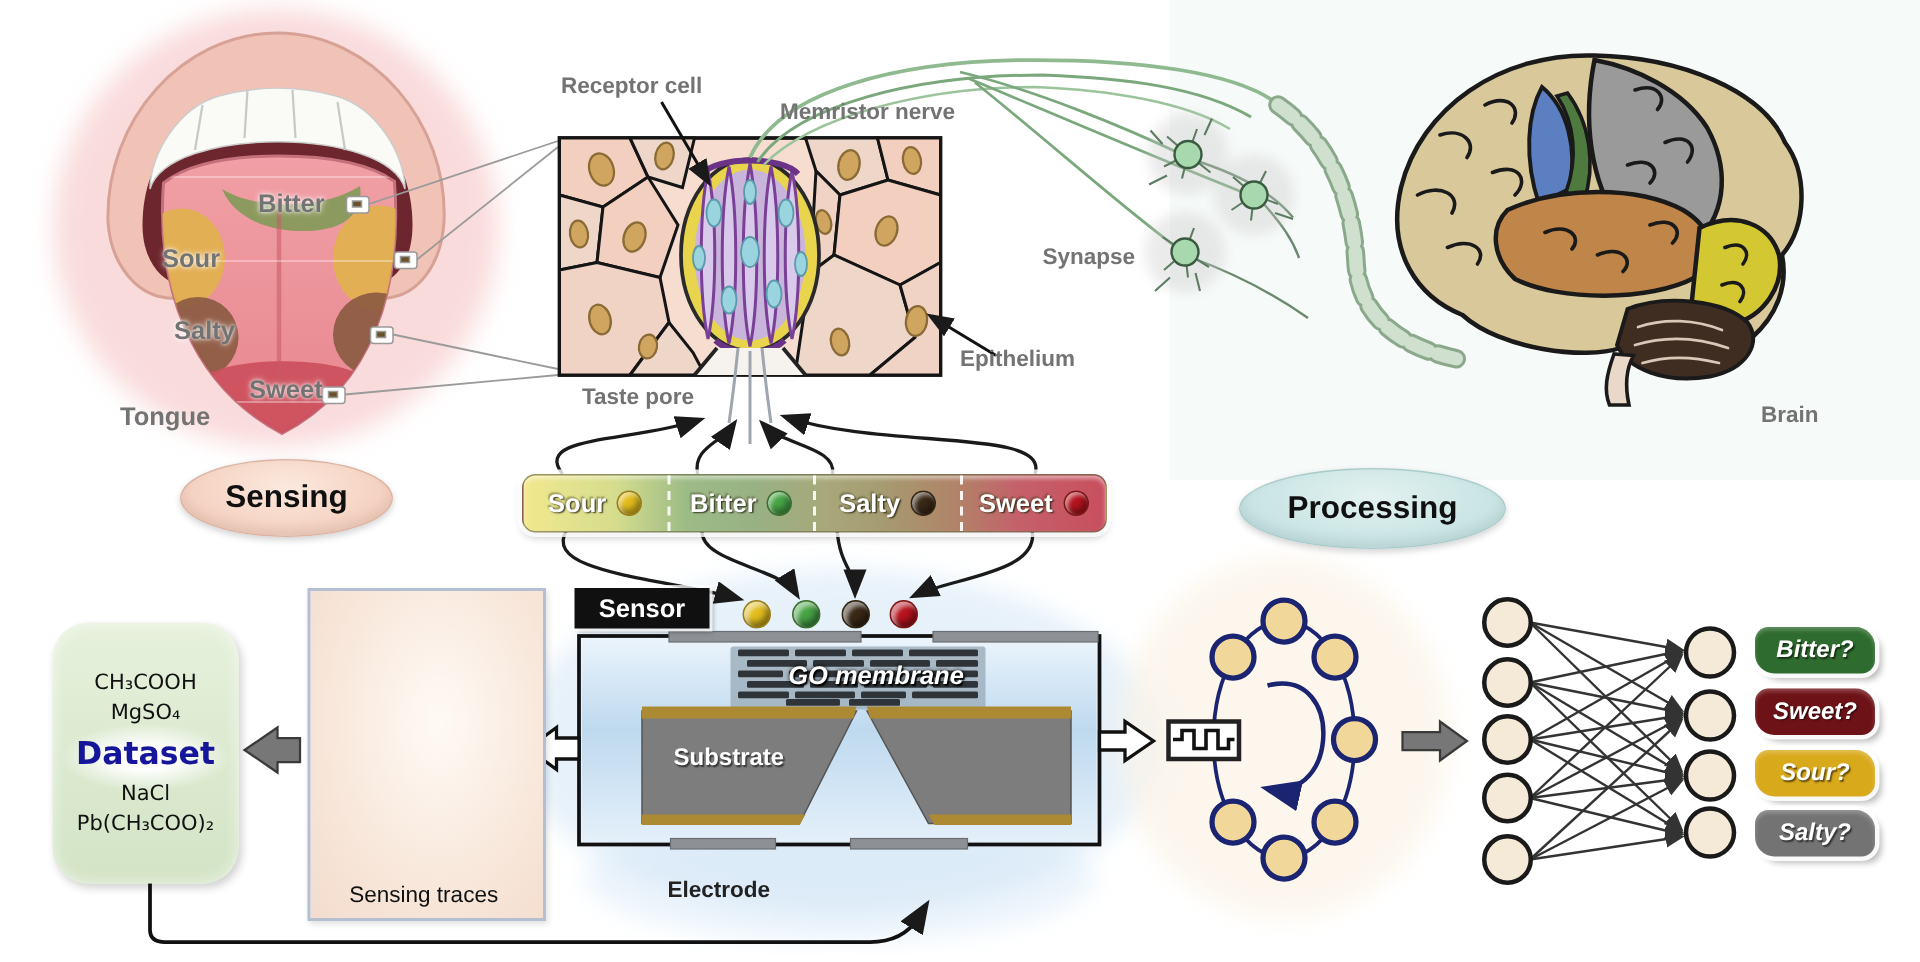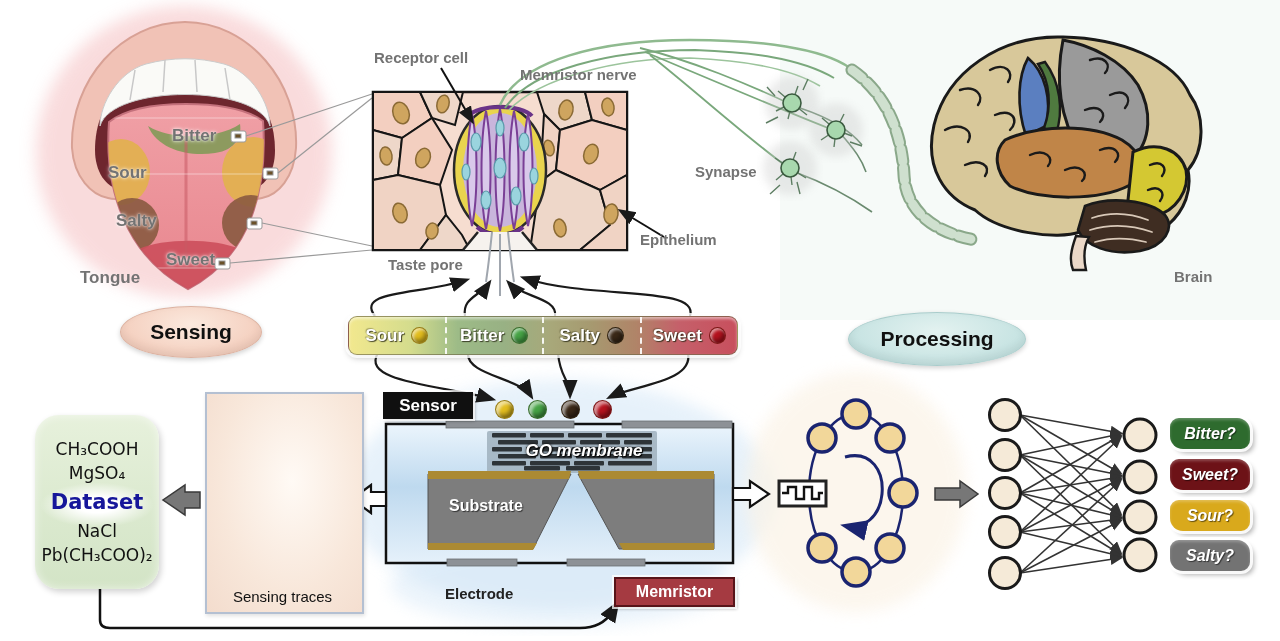--- a/index.html
+++ b/index.html
@@ -37,21 +37,21 @@
   .devlbl{position:absolute;color:#fff;font-weight:bold;z-index:5;margin-left:12px;}
   .go{left:488px;top:441px;width:168px;text-align:center;font-size:17px;font-style:italic;
       text-shadow:1px 1px 1px #000,0 0 3px #000;}
   .substrate{left:437px;top:497px;font-size:16px;text-shadow:1px 1px 1px rgba(0,0,0,.6);}
   .electrode{position:absolute;left:445px;top:569px;font-size:15px;font-weight:bold;color:#222;z-index:5;margin-top:16px;}
   .datasetbox{position:absolute;left:35px;top:415px;width:124px;height:174px;z-index:4;
       background:linear-gradient(180deg,#e7f1dc 0%,#dcead0 50%,#d3e4c6 100%);
       border-radius:24px;box-shadow:2px 3px 6px rgba(0,0,0,.18), inset 0 0 10px rgba(255,255,255,.6);
       display:flex;flex-direction:column;align-items:center;justify-content:center;gap:4px;
       font-family:"DejaVu Sans",sans-serif;}
-  .datasetbox .chem{font-size:17px;color:#111;z-index:2;}
+  .datasetbox .chem{font-size:14px;color:#111;z-index:2;}
   .datasetbox .title{font-size:21px;font-weight:bold;color:#16169a;z-index:2;margin:3px 0;}
   .ds-glow{position:absolute;left:6px;top:68px;width:112px;height:44px;z-index:1;
       background:radial-gradient(ellipse at center, #ffffff 25%, rgba(255,255,255,0) 72%);}
   .tracesbox{position:absolute;left:205px;top:392px;width:155px;height:218px;z-index:3;
       border:2px solid #b4c0d2;background:radial-gradient(ellipse at 55% 40%, #fffaf5 0%, #f8e7da 60%, #f3dccd 100%);
       box-shadow:1px 2px 4px rgba(0,0,0,.12);}
   .traceslbl{position:absolute;left:205px;top:588px;width:155px;text-align:center;font-size:15px;
       font-weight:normal;color:#111;z-index:5;}
   .badge{position:absolute;left:1170px;width:80px;height:31px;display:flex;align-items:center;
       justify-content:center;color:#fff;font-weight:bold;font-style:italic;font-size:16px;z-index:5;
@@ -381,21 +381,21 @@
 <div class="lbl anat" style="left:374px;top:49px;">Receptor cell</div>
 <div class="lbl anat" style="left:520px;top:66px;">Memristor nerve</div>
 <div class="lbl anat" style="left:388px;top:256px;">Taste pore</div>
 <div class="lbl anat" style="left:640px;top:231px;">Epithelium</div>
 <div class="lbl anat" style="left:695px;top:163px;">Synapse</div>
 <div class="lbl anat" style="left:1126px;top:268px;margin-left:48px;">Brain</div>
 
 <div class="oval sensing" style="left:120px;top:306px;width:140px;height:50px;">
   <span>Sensing</span>
 </div>
-<div class="oval processing" style="left:848px;top:312px;width:176px;height:52px;">
+<div class="oval processing" style="left:826px;top:312px;width:176px;height:52px;">
   <span>Processing</span>
 </div>
 
 <div class="tastebar">
   <div class="tseg">
     <span class="txt">Sour</span>
     <span class="ball" style="background-color: rgb(226, 189, 30);"></span>
   </div>
   <div class="tseg">
     <span class="txt">Bitter</span>
@@ -413,21 +413,20 @@
 
 <div class="sensordot" style="left: 495px; top: 400px; background-color: rgb(226, 189, 30);"></div>
 <div class="sensordot" style="left: 528px; top: 400px; background-color: rgb(70, 163, 69);"></div>
 <div class="sensordot" style="left: 561px; top: 400px; background-color: rgb(58, 40, 23);"></div>
 <div class="sensordot" style="left: 593px; top: 400px; background-color: rgb(181, 19, 31);"></div>
 
 <div class="tag sensor">Sensor</div>
 <div class="lbl devlbl go">GO membrane</div>
 <div class="lbl devlbl substrate">Substrate</div>
 <div class="electrode">Electrode</div>
-<div class="tag memristor">Memristor</div>
 
 <div class="datasetbox">
   <div class="ds-glow"></div>
   <div class="chem">CH₃COOH</div>
   <div class="chem">MgSO₄</div>
   <div class="title">Dataset</div>
   <div class="chem">NaCl</div>
   <div class="chem">Pb(CH₃COO)₂</div>
 </div>
 

